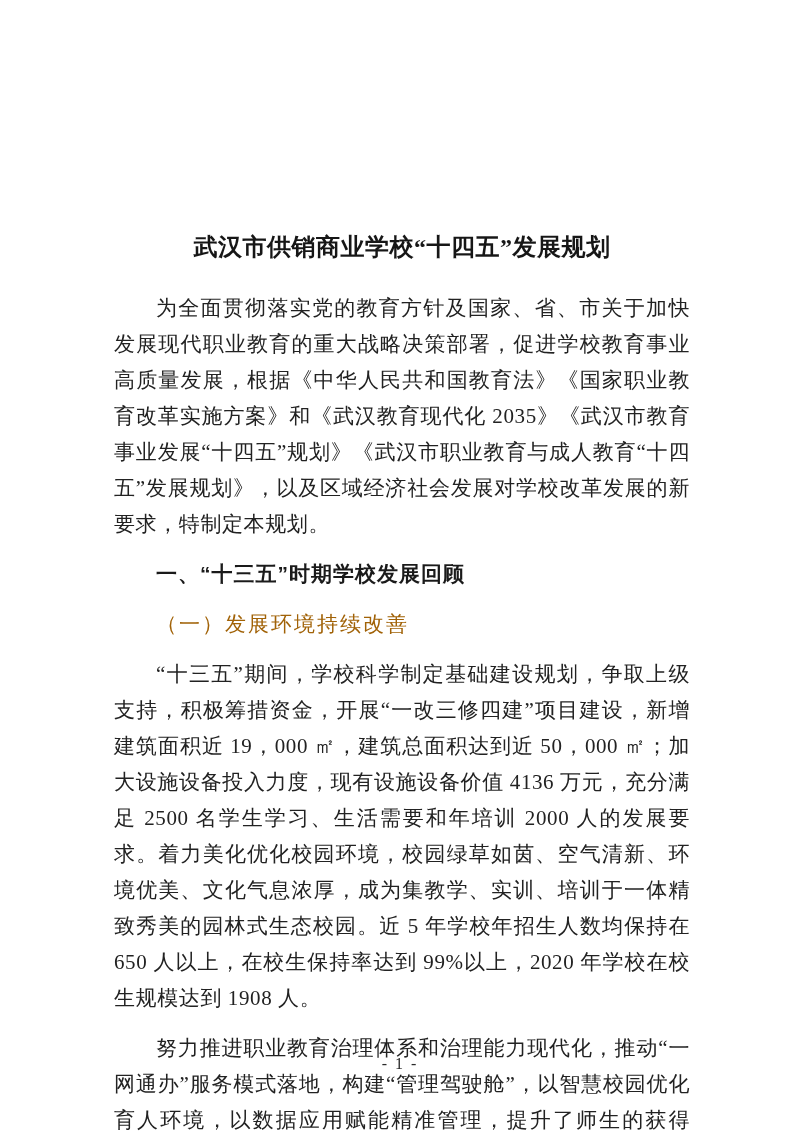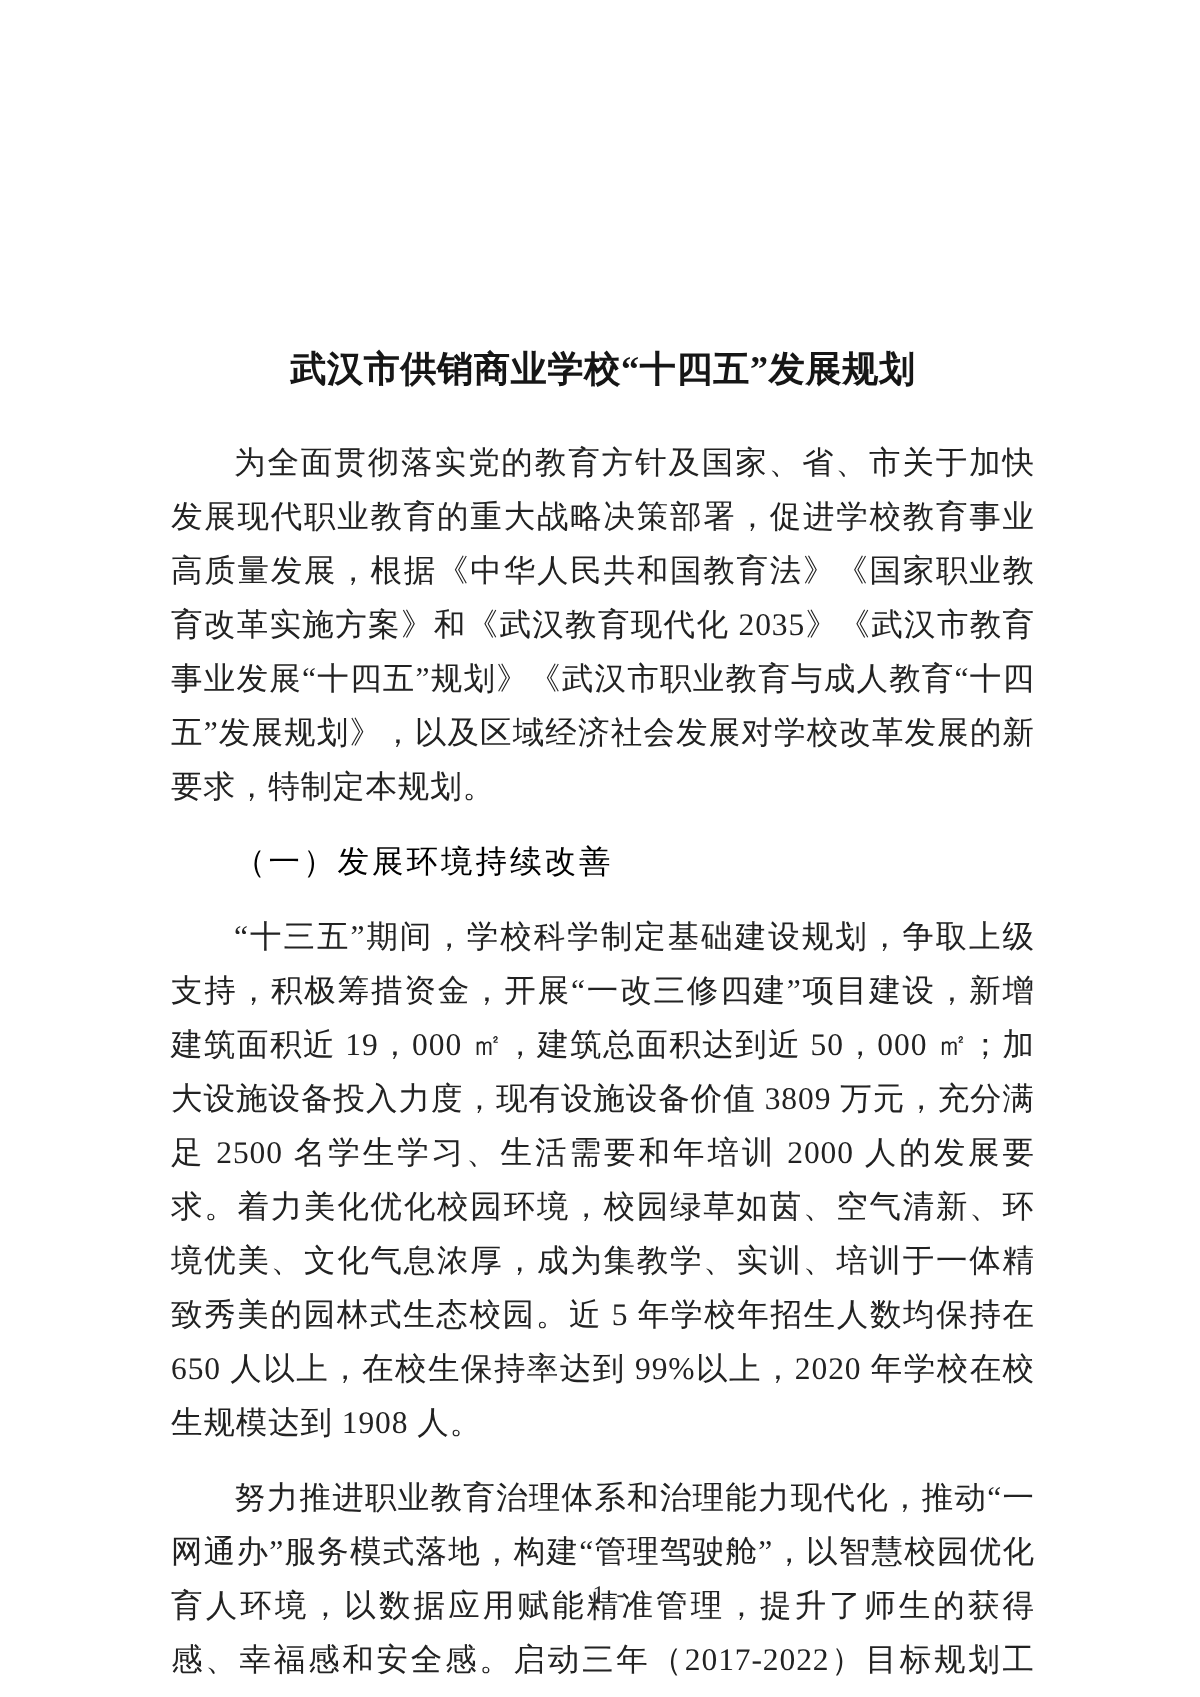--- a/index.html
+++ b/index.html
@@ -52,21 +52,21 @@
     font-family: "Liberation Sans", "DejaVu Sans", sans-serif;
     font-weight: bold;
     letter-spacing: 1px;
     text-align: left;
     color: #1a1a1a;
   }
   .block.heading2 {
     font-family: "Liberation Serif", "DejaVu Serif", serif;
     letter-spacing: 2px;
     text-align: left;
-    color: #000000;
+    color: #a16207;
   }
   .page-footer {
     position: absolute;
     left: 0;
     width: 800px;
     top: 1042px;
     text-align: center;
     font-size: 16px;
     line-height: 20px;
     color: #2a2a2a;
@@ -76,22 +76,23 @@
 </style>
 </head>
 <body>
 
 <div class="page">
   <div class="content">
     <h1 class="doc-title">武汉市供销商业学校“十四五”发展规划</h1>
 
     <p class="block paragraph">为全面贯彻落实党的教育方针及国家、省、市关于加快发展现代职业教育的重大战略决策部署，促进学校教育事业高质量发展，根据《中华人民共和国教育法》《国家职业教育改革实施方案》和《武汉教育现代化 2035》《武汉市教育事业发展“十四五”规划》《武汉市职业教育与成人教育“十四五”发展规划》，以及区域经济社会发展对学校改革发展的新要求，特制定本规划。</p>
 
+    <h2 class="block heading1">一、“十三五”时期学校发展回顾</h2>
 
     <h3 class="block heading2">（一）发展环境持续改善</h3>
 
-    <p class="block paragraph">“十三五”期间，学校科学制定基础建设规划，争取上级支持，积极筹措资金，开展“一改三修四建”项目建设，新增建筑面积近 19，000 ㎡，建筑总面积达到近 50，000 ㎡；加大设施设备投入力度，现有设施设备价值 3809 万元，充分满足 2500 名学生学习、生活需要和年培训 2000 人的发展要求。着力美化优化校园环境，校园绿草如茵、空气清新、环境优美、文化气息浓厚，成为集教学、实训、培训于一体精致秀美的园林式生态校园。近 5 年学校年招生人数均保持在 650 人以上，在校生保持率达到 99%以上，2020 年学校在校生规模达到 1908 人。</p>
+    <p class="block paragraph">“十三五”期间，学校科学制定基础建设规划，争取上级支持，积极筹措资金，开展“一改三修四建”项目建设，新增建筑面积近 19，000 ㎡，建筑总面积达到近 50，000 ㎡；加大设施设备投入力度，现有设施设备价值 4136 万元，充分满足 2500 名学生学习、生活需要和年培训 2000 人的发展要求。着力美化优化校园环境，校园绿草如茵、空气清新、环境优美、文化气息浓厚，成为集教学、实训、培训于一体精致秀美的园林式生态校园。近 5 年学校年招生人数均保持在 650 人以上，在校生保持率达到 99%以上，2020 年学校在校生规模达到 1908 人。</p>
 
     <p class="block paragraph">努力推进职业教育治理体系和治理能力现代化，推动“一网通办”服务模式落地，构建“管理驾驶舱”，以智慧校园优化育人环境，以数据应用赋能精准管理，提升了师生的获得感、幸福感和安全感。启动三年（2017-2022）目标规划工作，研制学校</p>
   </div>
 
   <div class="page-footer">- 1 -</div>
 </div>
 
 </body></html>

